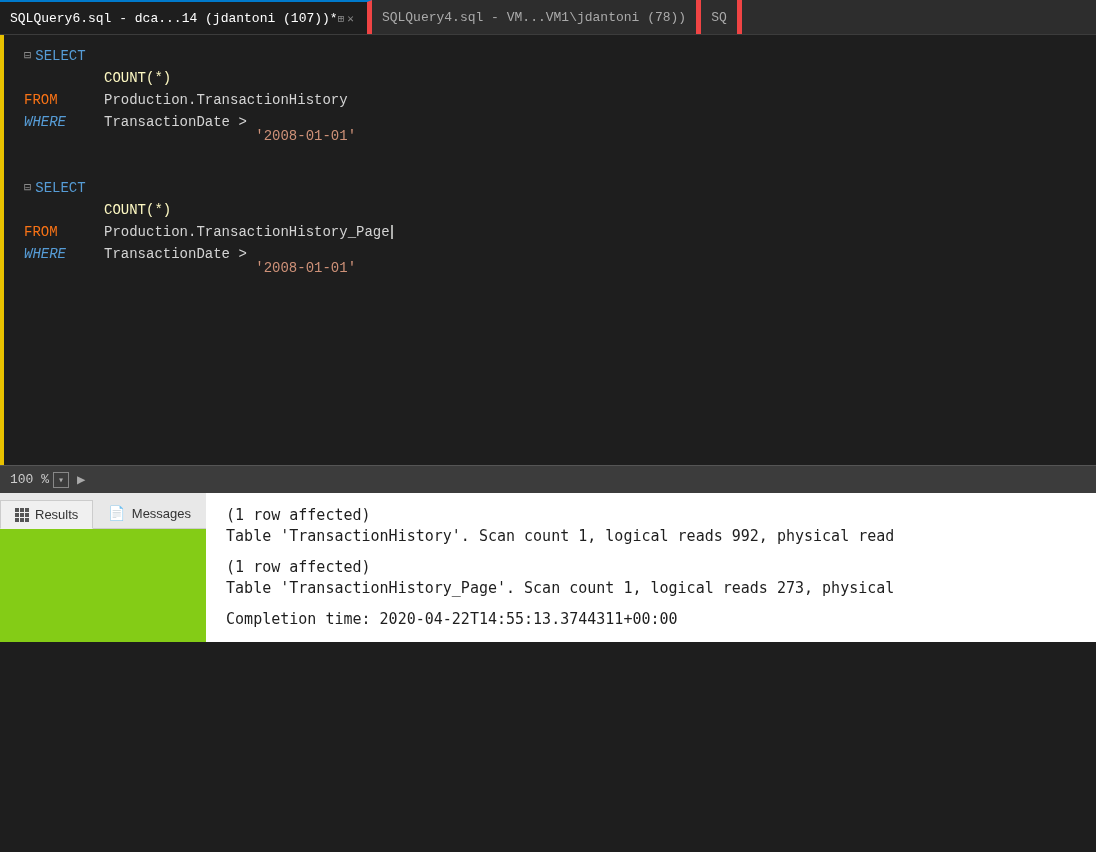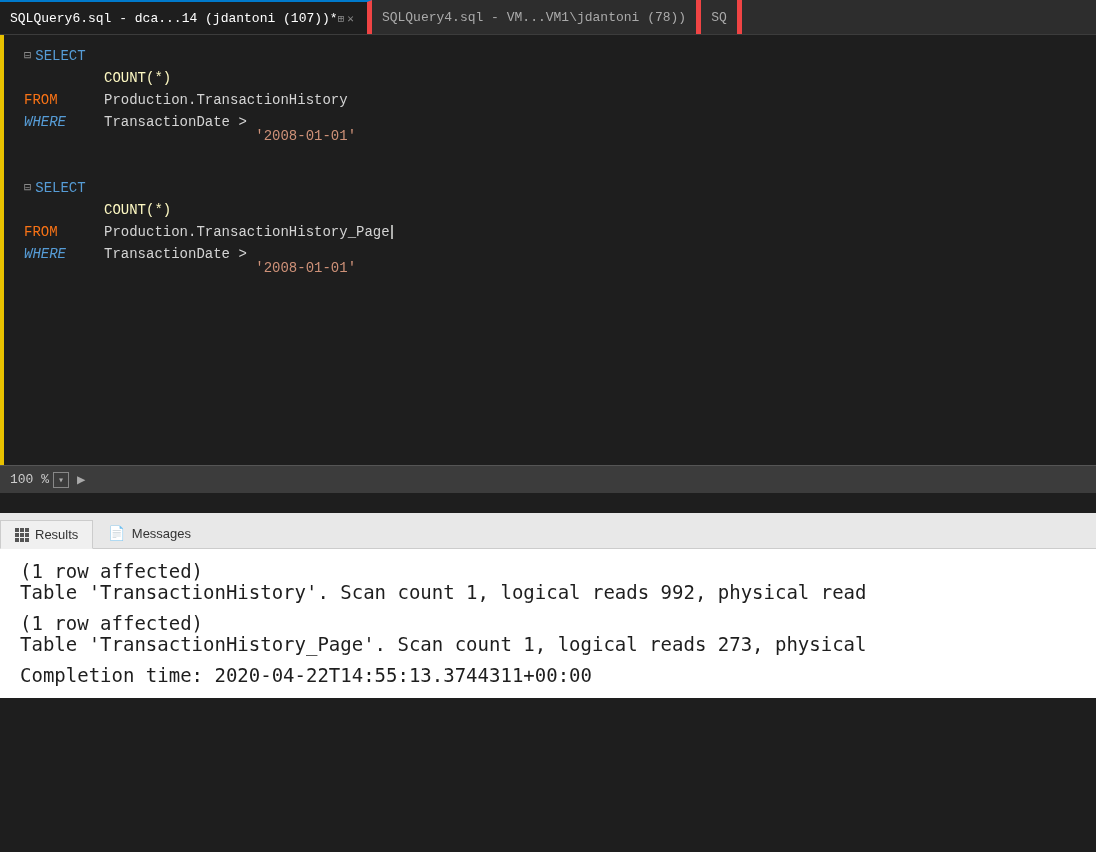--- a/index.html
+++ b/index.html
@@ -138,22 +138,20 @@
       font-size: 14px;
       cursor: pointer;
       margin-left: 4px;
     }
 
     
     .results-panel {
       background: #84cc16;
       flex: 1;
       display: flex;
-      flex-direction: column;
-      margin-top: 20px;
     }
 
     
     .results-tabs {
       display: flex;
       background: #e8e8e8;
       border-bottom: 1px solid #ccc;
       height: 36px;
       align-items: flex-end;
     }
@@ -190,21 +188,21 @@
       font-size: 14px;
       color: #555;
     }
 
     
     .messages-content {
       background: #ffffff;
       flex: 1;
       padding: 12px 20px;
       font-family: 'Consolas', monospace;
-      font-size: 19px;
+      font-size: 15px;
       color: #1e1e1e;
       line-height: 21px;
       overflow: hidden;
     }
     .msg-line {
       display: block;
       white-space: nowrap;
     }
     .msg-blank {
       height: 10px;

